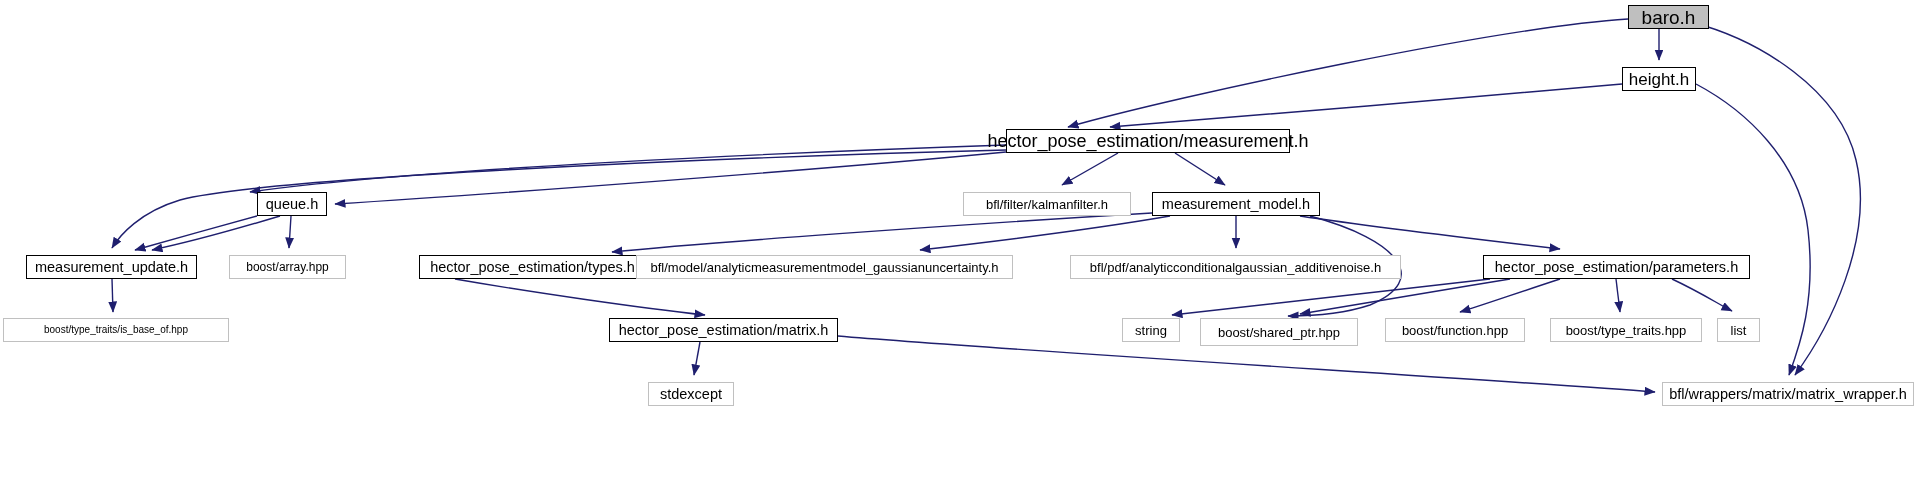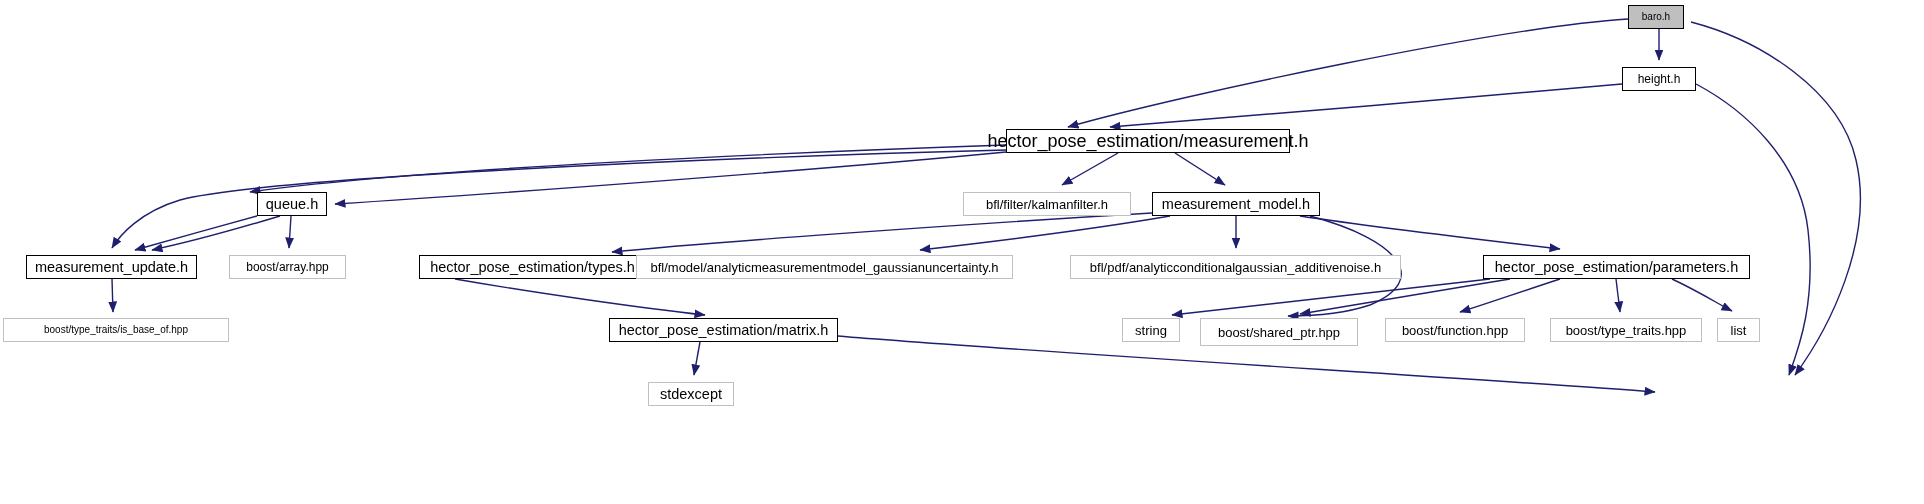--- a/index.html
+++ b/index.html
@@ -85,25 +85,25 @@
         <path d="M1490,279 C1380,292 1230,308 1172,315" marker-end="url(#arrowhead)" stroke="#1f1f6e"></path>
         <path d="M1510,279 C1430,292 1340,308 1300,314" marker-end="url(#arrowhead)" stroke="#1f1f6e"></path>
         <path d="M1560,279 C1520,292 1480,306 1460,312" marker-end="url(#arrowhead)" stroke="#1f1f6e"></path>
         <path d="M1616,279 L1620,312" marker-end="url(#arrowhead)" stroke="#1f1f6e"></path>
         <path d="M1672,279 C1700,292 1720,305 1732,311" marker-end="url(#arrowhead)" stroke="#1f1f6e"></path>
         <path d="M700,342 L694,375" marker-end="url(#arrowhead)" stroke="#1f1f6e"></path>
         <path d="M838,336 C1000,350 1500,380 1655,392" marker-end="url(#arrowhead)" stroke="#1f1f6e"></path>
       </g>
   </svg>
 
-  <div class="node current" style="left: 1628px; top: 5px; width: 56px; height: 24px; font-size: 10px;">
+  <div class="node current" style="left: 1628px; top: 5px; width: 81px; height: 24px; font-size: 19px;">
     <span class="node-label">baro.h</span>
   </div>
 
-  <div class="node internal" style="left: 1622px; top: 67px; width: 74px; height: 24px; font-size: 12px;">
+  <div class="node internal" style="left: 1622px; top: 67px; width: 74px; height: 24px; font-size: 17px;">
     <span class="node-label">height.h</span>
   </div>
 
   <div class="node internal" style="left: 1006px; top: 129px; width: 284px; height: 24px; font-size: 18px;">
     <span class="node-label">hector_pose_estimation/measurement.h</span>
   </div>
 
   <div class="node internal" style="left: 257px; top: 192px; width: 70px; height: 24px; font-size: 14.5px;">
     <span class="node-label">queue.h</span>
   </div>
@@ -151,14 +151,17 @@
   <div class="node external" style="left: 1550px; top: 318px; width: 152px; height: 24px; font-size: 13px;">
     <span class="node-label">boost/type_traits.hpp</span>
   </div>
   <div class="node external" style="left: 1717px; top: 318px; width: 43px; height: 24px; font-size: 13px;">
     <span class="node-label">list</span>
   </div>
 
   <div class="node external" style="left: 648px; top: 382px; width: 86px; height: 24px; font-size: 14.5px;">
     <span class="node-label">stdexcept</span>
   </div>
+  <div class="node external" style="left: 1662px; top: 382px; width: 252px; height: 24px; font-size: 14.5px;">
+    <span class="node-label">bfl/wrappers/matrix/matrix_wrapper.h</span>
+  </div>
 
 </div>
 
 </body></html>

